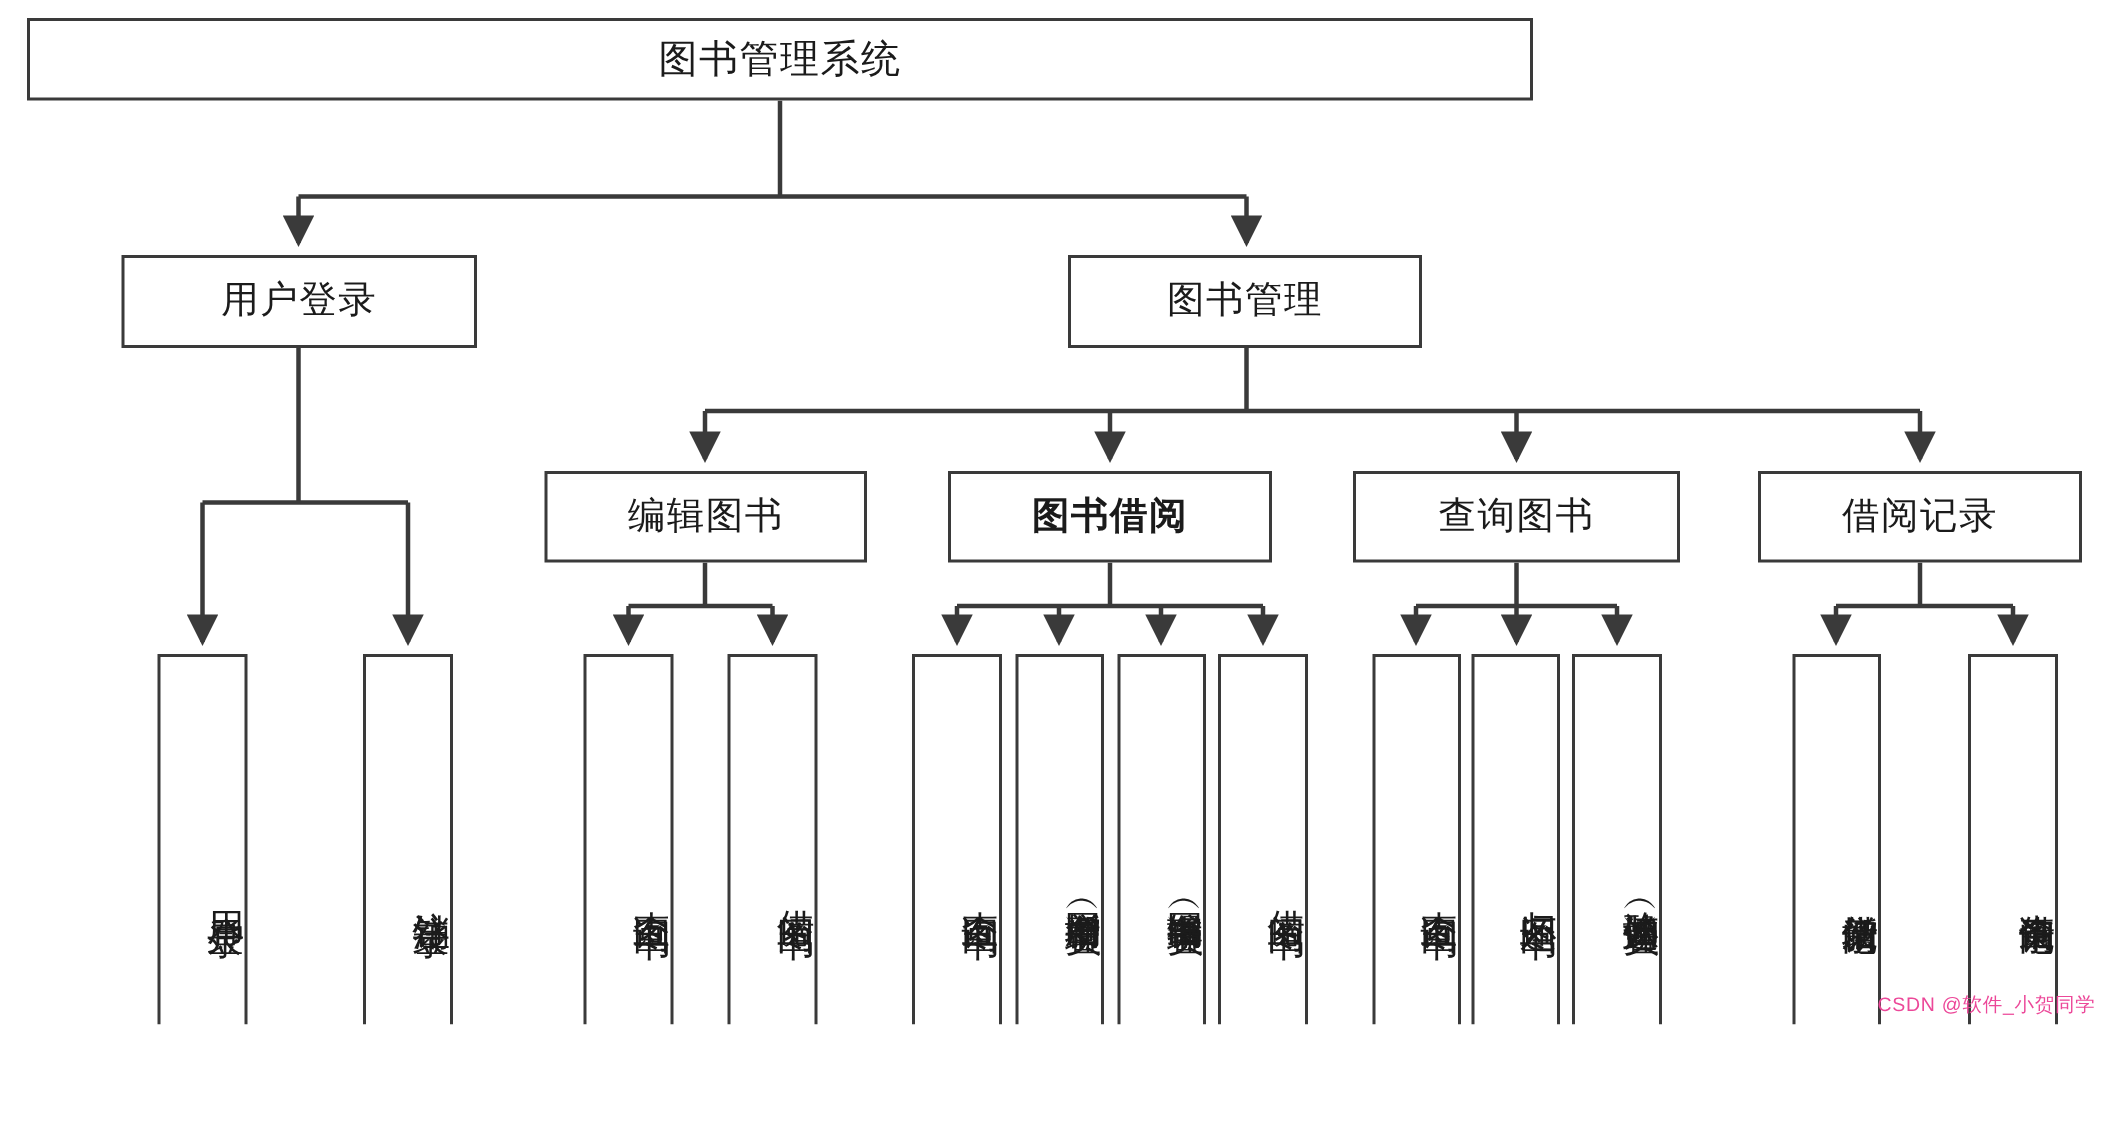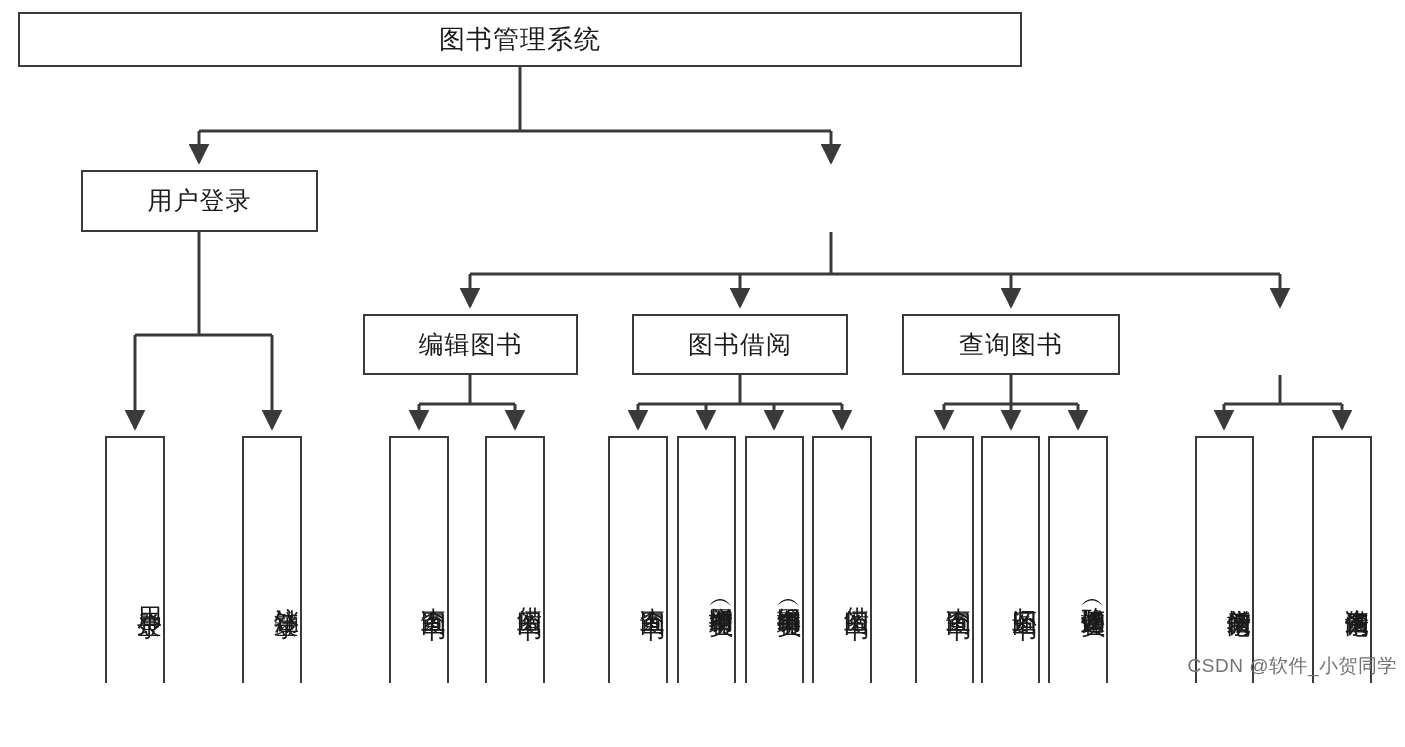--- a/index.html
+++ b/index.html
@@ -58,22 +58,22 @@
     overflow: hidden;
   }
   .node-v.tall-text {
     font-size: 24px;
     letter-spacing: 1px;
   }
   #watermark {
     position: absolute;
     right: 8px;
     bottom: 4px;
-    font-size: 19px;
-    color: #737373;
+    font-size: 13px;
+    color: #ec4899;
     letter-spacing: 0.5px;
     white-space: nowrap;
     user-select: none;
   }
 </style>
 </head>
 <body>
 
 <div id="diagram-root">
 
@@ -127,29 +127,35 @@
     </g>
   </svg>
 
   <div class="node node-h node-root" style="left:18px; top:12px; width:1004px; height:55px;">
     <span>图书管理系统</span>
   </div>
 
   <div class="node node-h" style="left:81px; top:170px; width:237px; height:62px;">
     <span>用户登录</span>
   </div>
+  <div class="node node-h" style="left:712px; top:170px; width:236px; height:62px;">
+    <span>图书管理</span>
+  </div>
 
   <div class="node node-h" style="left:363px; top:314px; width:215px; height:61px;">
     <span>编辑图书</span>
   </div>
-  <div class="node node-h" style="left:632px; top:314px; width:216px; height:61px;">
+  <div class="node node-h" style="left:632px; top:314px; width:216px; height:61px;font-weight:bold;">
     <span>图书借阅</span>
   </div>
   <div class="node node-h" style="left:902px; top:314px; width:218px; height:61px;">
     <span>查询图书</span>
+  </div>
+  <div class="node node-h" style="left:1172px; top:314px; width:216px; height:61px;">
+    <span>借阅记录</span>
   </div>
 
   <div class="node node-v" style="left:105px; top:436px; width:60px; height:299px;">
     <span>用户登录</span>
   </div>
   <div class="node node-v" style="left:242px; top:436px; width:60px; height:299px;">
     <span>注销登录</span>
   </div>
 
   <div class="node node-v" style="left:389px; top:436px; width:60px; height:299px;">

